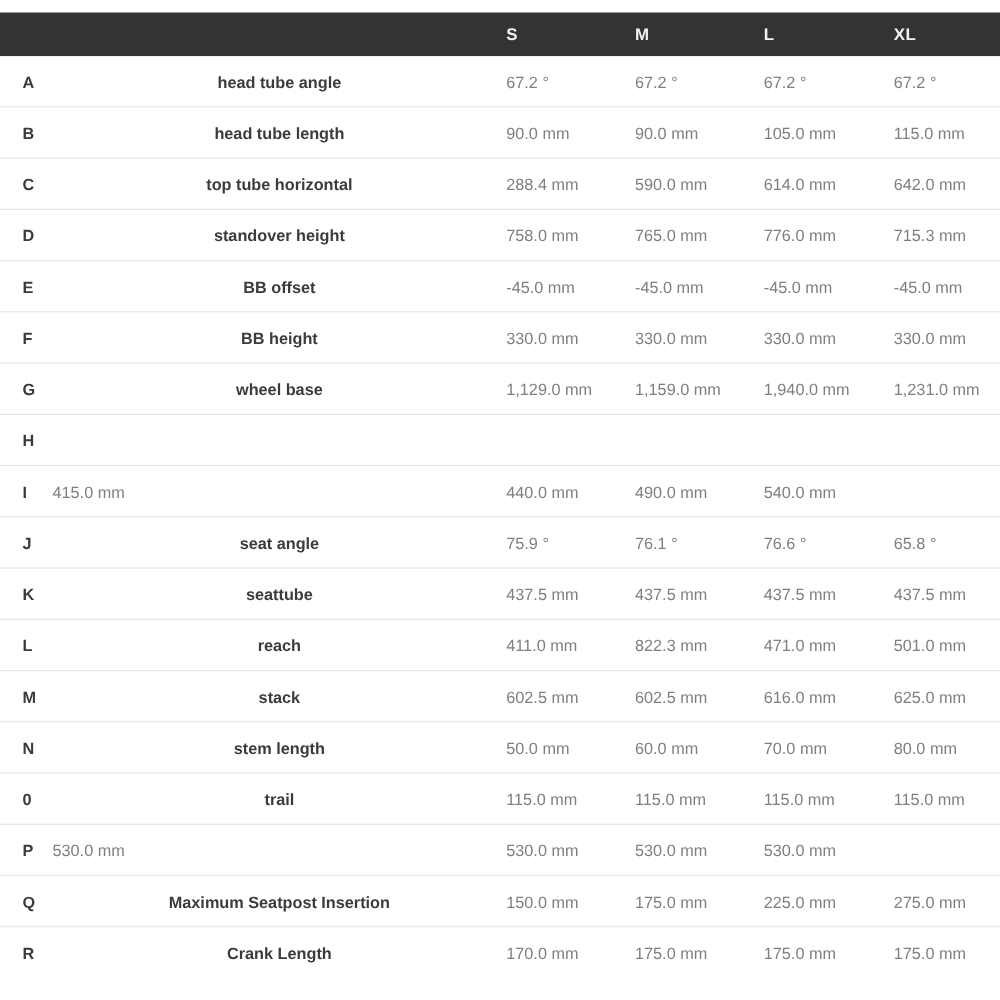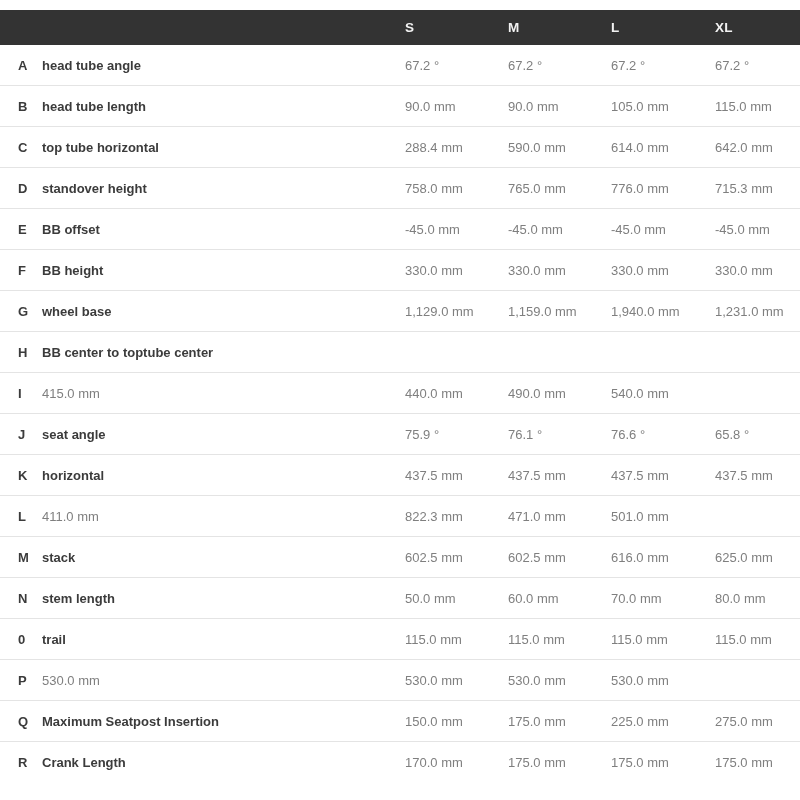--- a/index.html
+++ b/index.html
@@ -43,20 +43,21 @@
   }
   .letter {
     font-weight: bold;
     font-size: 13px;
     color: var(--label-color, #3b3b3b);
   }
   .label {
     font-weight: bold;
     font-size: 13px;
     color: var(--label-color, #3b3b3b);
+    text-align: center;
   }
   .val {
     font-size: 13px;
     color: var(--value-color, #7f7f7f);
     white-space: nowrap;
   }
 </style>
 </head>
 <body>
 
@@ -130,21 +131,20 @@
     <span class="letter">G</span>
     <span class="label">wheel base</span>
     <span class="val">1,129.0 mm</span>
     <span class="val">1,159.0 mm</span>
     <span class="val">1,940.0 mm</span>
     <span class="val">1,231.0 mm</span>
   </div>
 
   <div class="row grid-cols">
     <span class="letter">H</span>
-    <span class="label">BB center to toptube center</span>
     <span class="val"></span>
     <span class="val"></span>
     <span class="val"></span>
     <span class="val"></span>
   </div>
 
   <div class="row grid-cols">
     <span class="letter">I</span>
     <span class="val">415.0 mm</span>
     <span class="val">440.0 mm</span>
@@ -156,29 +156,30 @@
     <span class="letter">J</span>
     <span class="label">seat angle</span>
     <span class="val">75.9 °</span>
     <span class="val">76.1 °</span>
     <span class="val">76.6 °</span>
     <span class="val">65.8 °</span>
   </div>
 
   <div class="row grid-cols">
     <span class="letter">K</span>
-    <span class="label">horizontal</span>
+    <span class="label">seattube</span>
     <span class="val">437.5 mm</span>
     <span class="val">437.5 mm</span>
     <span class="val">437.5 mm</span>
     <span class="val">437.5 mm</span>
   </div>
 
   <div class="row grid-cols">
     <span class="letter">L</span>
+    <span class="label">reach</span>
     <span class="val">411.0 mm</span>
     <span class="val">822.3 mm</span>
     <span class="val">471.0 mm</span>
     <span class="val">501.0 mm</span>
   </div>
 
   <div class="row grid-cols">
     <span class="letter">M</span>
     <span class="label">stack</span>
     <span class="val">602.5 mm</span>

